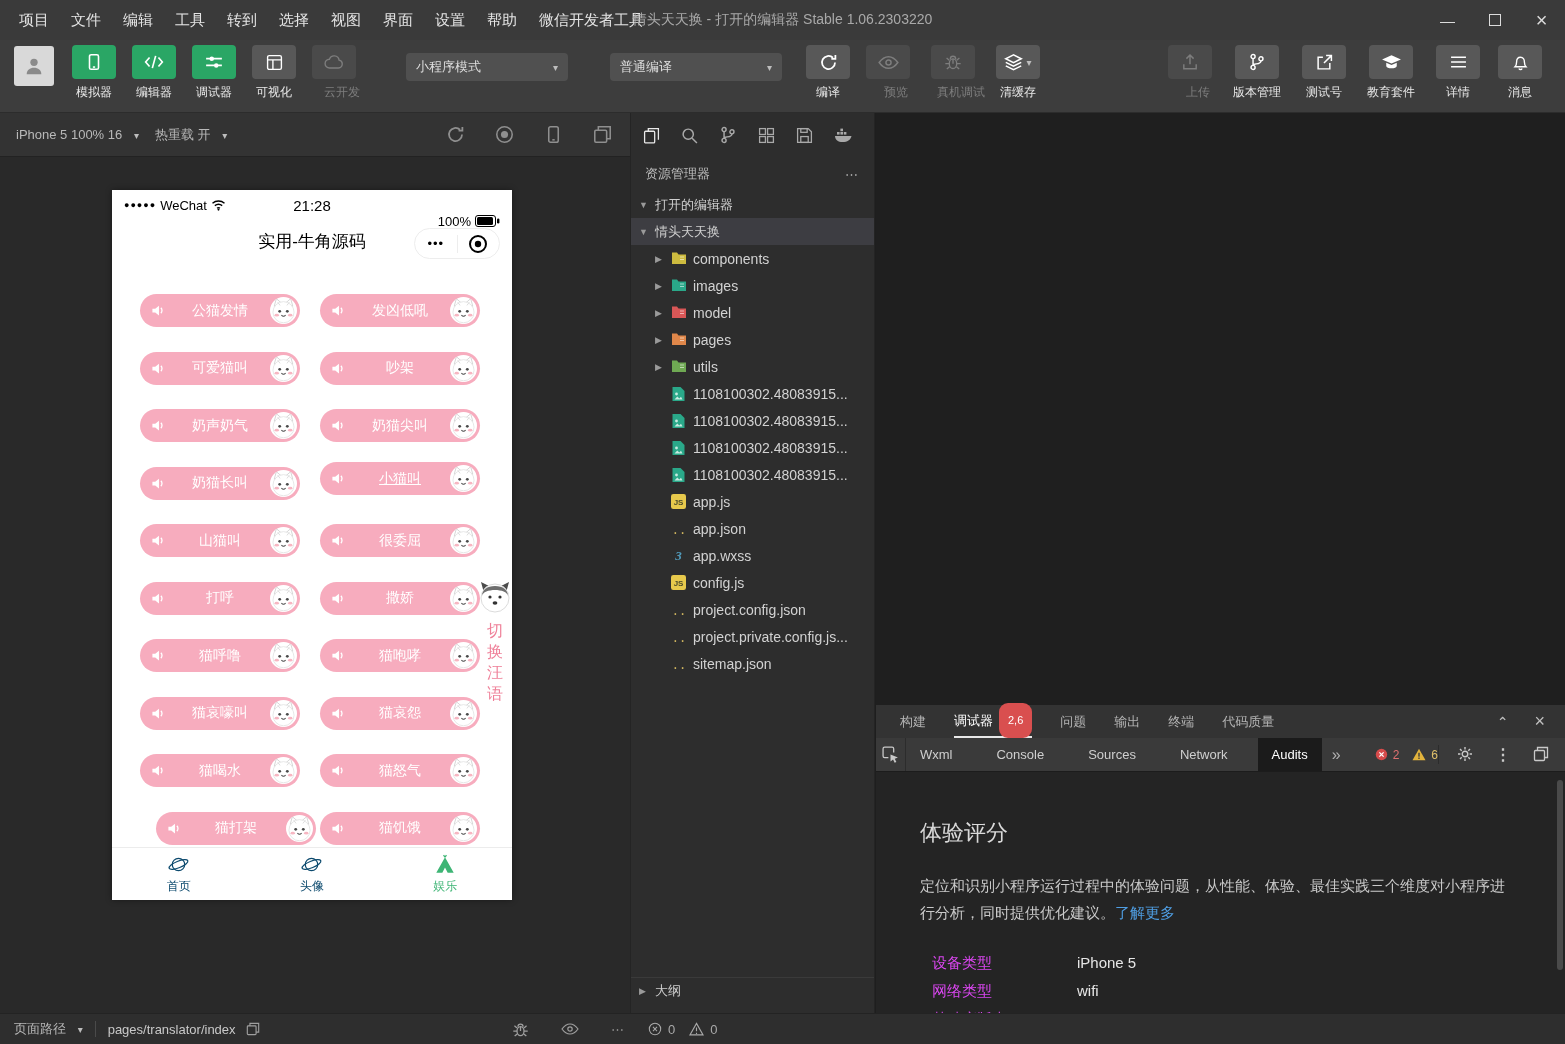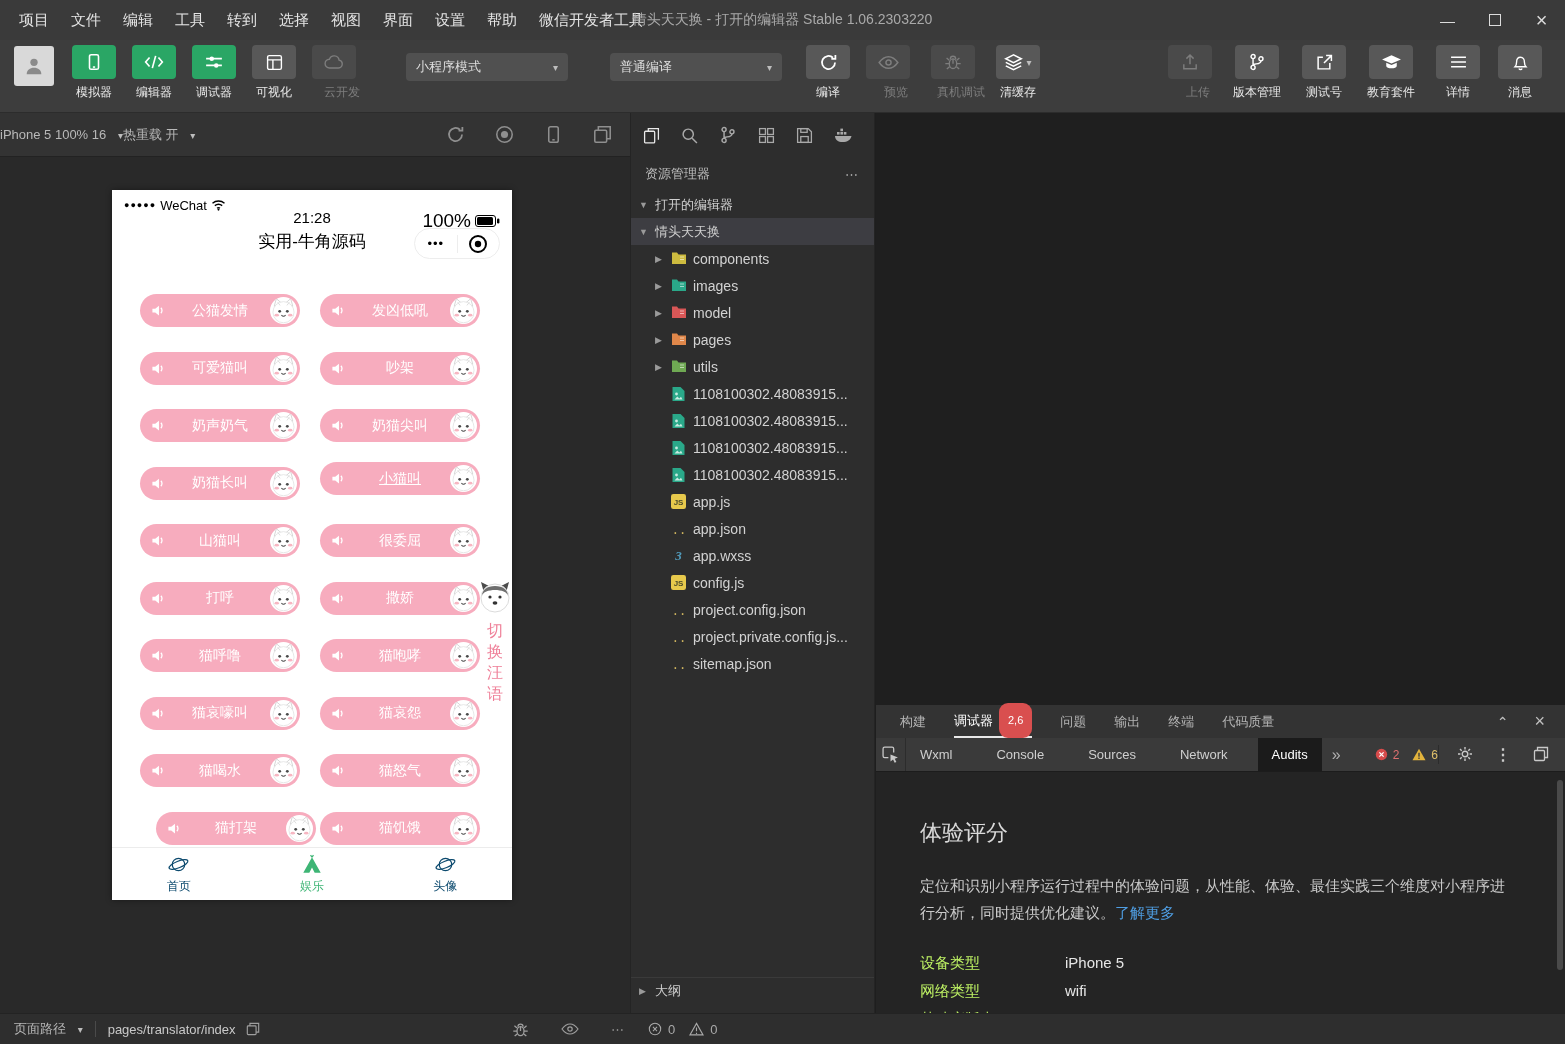--- a/index.html
+++ b/index.html
@@ -27,29 +27,29 @@
   .tbtn.dim .box { background:#4a4a4a; color:#7d7d7d; }
   .tbtn.dim .lbl { color:#7d7d7d;margin-left:16px; }
   .select { margin-top:13px; height:28px; background:#505050; border-radius:4px; color:#dedede; font-size:13px; display:flex; align-items:center; padding:0 10px; justify-content:space-between; }
   .caret { font-size:10px; color:#bdbdbd; margin-left:8px; }
   .ico svg { display:block; }
   #right-tools { margin-left:auto; display:flex; margin-right:14px; }
 
   
   #sim-panel { position:absolute; left:0; top:113px; width:630px; height:900px; background:#292929; }
   #sim-header { position:absolute; left:0; top:0; width:100%; height:44px; background:#333; border-bottom:1px solid #222; display:flex; align-items:center; font-size:13px; color:#b9b9b9; }
-  #sim-header .hdr-item { white-space:nowrap; }
+  #sim-header .hdr-item { margin-left:16px; white-space:nowrap; }
   #sim-hdr-icons { position:absolute; right:18px; display:flex; gap:30px; color:#8f8f8f; }
 
   
   #phone { position:absolute; left:112px; top:77px; width:400px; height:710px; background:#fff; box-shadow:0 0 6px rgba(0,0,0,.4); }
   #p-status { height:30px; display:flex; align-items:center; padding:0 12px; font-size:13px; color:#000; }
   #p-status .dots { font-size:9px; letter-spacing:1px; margin-right:4px; }
-  #p-time { position:absolute; left:0; right:0; text-align:center; font-size:15px; top:19px; }
-  #p-batt { margin-left:auto; display:flex; align-items:center; gap:4px; font-size:19px; z-index:1;margin-top:32px; }
+  #p-time { position:absolute; left:0; right:0; text-align:center; font-size:15px; top:7px; }
+  #p-batt { margin-left:auto; display:flex; align-items:center; gap:4px; font-size:13px; z-index:1;margin-top:32px; }
   #p-nav { position:relative; height:48px; }
   #p-nav-title { text-align:center; font-size:17px; color:#000; line-height:44px; }
   #capsule { position:absolute; right:12px; top:8px; width:86px; height:31px; border:1px solid #ededed; border-radius:16px; display:flex; align-items:center; background:#fff; }
   #capsule .half { flex:1; display:flex; align-items:center; justify-content:center; color:#000; }
   #capsule .div { width:1px; height:18px; background:#ededed; }
   .snd-btn { position:absolute; width:160px; height:33px; border-radius:17px; background:#f7acbe; color:#fff; display:flex; align-items:center; font-size:14px; }
   .snd-btn .s-ico { position:absolute; left:11px; top:9px; color:#fff; }
   .snd-btn .s-lbl { width:100%; text-align:center; }
   .snd-btn .s-cat { position:absolute; right:3px; top:3px; width:27px; height:27px; border-radius:50%; background:#fff; overflow:hidden; }
   #side-widget { position:absolute; left:365px; top:388px; width:36px; text-align:center; }
@@ -89,21 +89,21 @@
   #dt-badges { display:flex; align-items:center; gap:5px; margin-left:24px; font-size:12px; }
   #dt-badges .err-n { color:#e07070; }
   #dt-badges .warn-n { color:#e0c06a; }
   #dt-right { margin-left:auto; display:flex; align-items:center; gap:22px; margin-right:16px; border-left:1px solid #2c2c2c; padding-left:18px; height:60%; }
   #audits { position:relative; height:241px; overflow:hidden; padding:46px 0 0 44px; }
   #audits h1 { font-size:22px; font-weight:normal; color:#dadada; margin-bottom:24px; }
   #audits p { width:588px; font-size:15px; line-height:27px; color:#c9c9c9; }
   #audits a { color:#4f9ee3; text-decoration:none; }
   .aud-row { display:flex; margin-top:9px; font-size:15px; }
   .aud-rows { margin-top:28px; }
-  .aud-row .al { width:145px; color:#bef264; }
+  .aud-row .al { width:145px; color:#d946ef;margin-left:12px; }
   .aud-row .av { color:#e6e6e6; }
   #aud-scroll { position:absolute; right:2px; top:8px; width:6px; height:190px; background:#4a4a4a; border-radius:3px; }
 
   
   #statusbar { position:absolute; left:0; top:1013px; width:1565px; height:31px; background:#2e2e2e; border-top:1px solid #232323; display:flex; align-items:center; font-size:13px; color:#b7b7b7; }
   #statusbar .sep { width:1px; height:16px; background:#4a4a4a; margin:0 12px; }
   #sb-icons { position:absolute; left:512px; display:flex; gap:32px; color:#9f9f9f; align-items:center; }
   #sb-counts { position:absolute; left:648px; display:flex; gap:6px; align-items:center; color:#a9a9a9; }
 </style>
 </head>
@@ -777,37 +777,37 @@
       <div id="p-tabbar">
           <div class="p-tab">
             <span class="ico">
               <svg width="23" height="23" viewBox="0 0 24 24" fill="none" stroke="currentColor" stroke-width="1.3">
                 <circle cx="12" cy="12" r="6.5"></circle>
                 <ellipse cx="12" cy="12" rx="10.5" ry="3.4" transform="rotate(-22 12 12)"></ellipse>
               </svg>
             </span>
             <span>首页</span>
           </div>
+          <div class="p-tab">
+            <span class="ico">
+              <svg width="23" height="23" viewBox="0 0 24 24" fill="none" stroke="currentColor" stroke-width="1.3">
+                <circle cx="12" cy="12" r="6.5"></circle>
+                <ellipse cx="12" cy="12" rx="10.5" ry="3.4" transform="rotate(-22 12 12)"></ellipse>
+              </svg>
+            </span>
+            <span>头像</span>
+          </div>
           <div class="p-tab active">
             <span class="ico">
               <svg width="22" height="22" viewBox="0 0 24 24" fill="currentColor">
                 <path d="M12 3.5L2.5 20.5h6.6L12 14.6l2.9 5.9h6.6L12 3.5z"></path>
                 <path d="M12 3.5l-1.6-2.2M12 3.5l1.6-2.2" stroke="currentColor" stroke-width="1.4"></path>
               </svg>
             </span>
             <span>娱乐</span>
-          </div>
-          <div class="p-tab">
-            <span class="ico">
-              <svg width="23" height="23" viewBox="0 0 24 24" fill="none" stroke="currentColor" stroke-width="1.3">
-                <circle cx="12" cy="12" r="6.5"></circle>
-                <ellipse cx="12" cy="12" rx="10.5" ry="3.4" transform="rotate(-22 12 12)"></ellipse>
-              </svg>
-            </span>
-            <span>头像</span>
           </div>
         </div>
     </div>
   </div>
 
   <div id="explorer">
     <div id="activity">
         <span class="ico">
           <svg width="17" height="17" viewBox="0 0 16 16" fill="none" stroke="currentColor" stroke-width="1.2">
             <rect x="1.5" y="4" width="9.5" height="11" rx="1"></rect>

